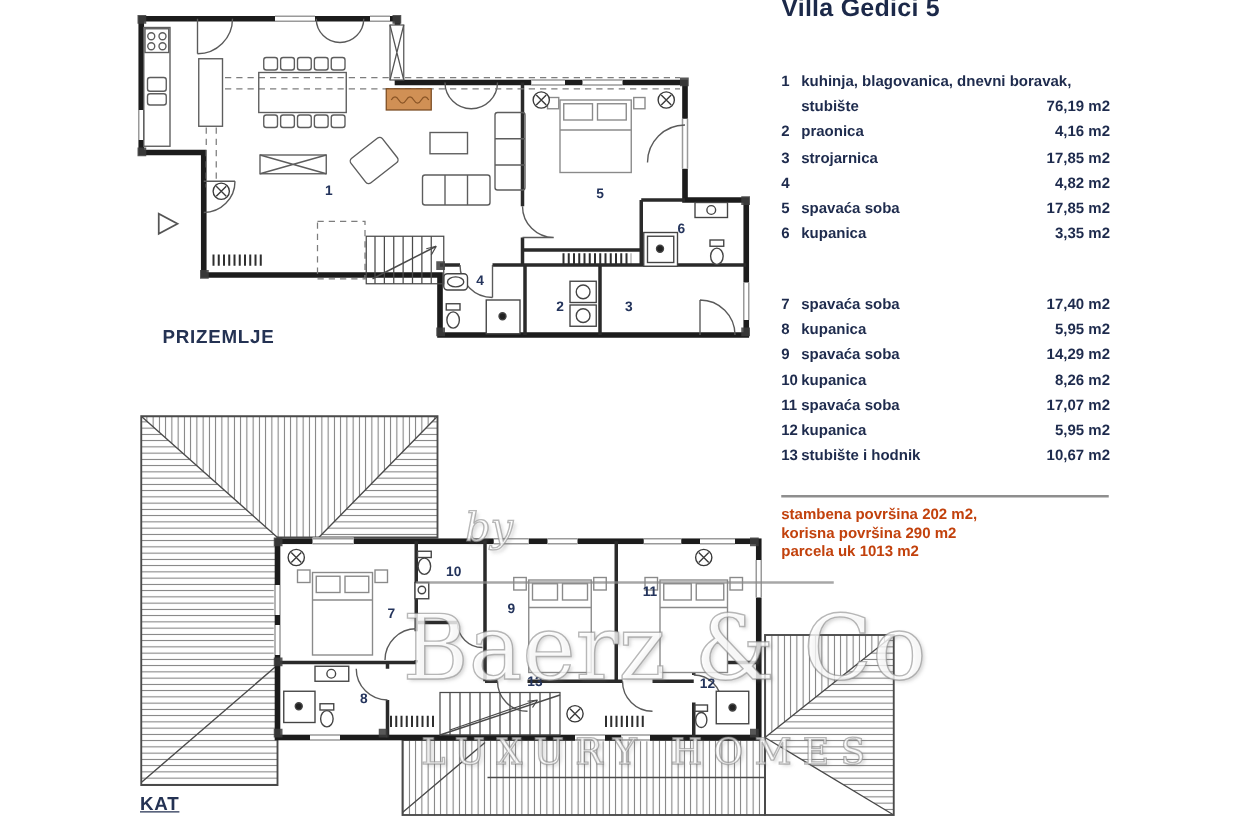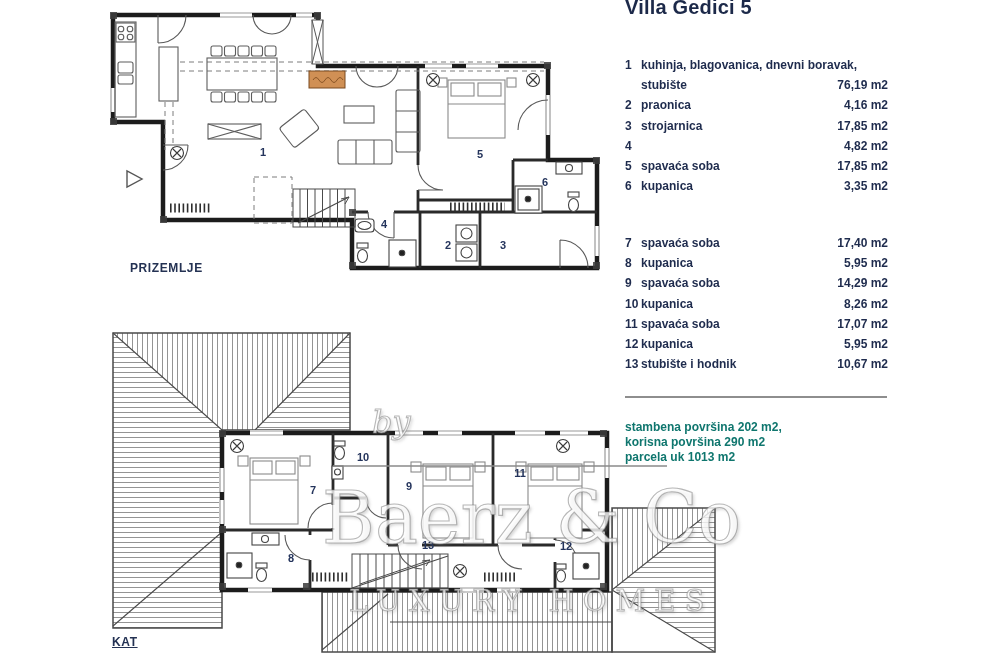--- a/index.html
+++ b/index.html
@@ -9,33 +9,33 @@
   .title{position:absolute;left:625px;top:-4px;font-size:20px;font-weight:800;
          letter-spacing:.2px;color:#1c2949;}
   .legend{position:absolute;left:625px;width:263px;}
   .lg1{top:58px;} .lg2{top:236px;}
   .row{display:flex;height:20.2px;font-size:12px;font-weight:700;color:#1e2b4d;
        align-items:flex-start;line-height:14px;}
   .row .num{width:16px;flex:none;}
   .row .nm{flex:1;white-space:nowrap;}
   .row .ar{margin-left:auto;white-space:nowrap;}
   .divider{position:absolute;left:625px;top:396px;width:262px;height:2px;background:#8e8e8e;}
-  .summary{position:absolute;left:625px;top:420px;width:300px;font-size:12px;font-weight:700;
-           line-height:15px;color:#0f766e;}
-  .floor-label{position:absolute;font-size:12px;font-weight:800;letter-spacing:.6px;color:#243253;padding-left:20px;}
+  .summary{position:absolute;left:625px;top:404px;width:300px;font-size:12px;font-weight:700;
+           line-height:15px;color:#c2410c;}
+  .floor-label{position:absolute;font-size:15px;font-weight:800;letter-spacing:.6px;color:#243253;padding-left:20px;}
   .lbl-ground{left:110px;top:261px;}
   .lbl-first{left:92px;top:635px;text-decoration:underline;}
   .wm{position:absolute;z-index:6;font-family:"DejaVu Serif",serif;
       color:rgba(255,255,255,.78);
       -webkit-text-stroke:1.1px rgba(125,125,125,.55);
       text-shadow:2px 2px 3px rgba(110,110,110,.28);
       pointer-events:none;white-space:nowrap;}
   .wm-by{left:372px;top:403px;font-size:32px;font-style:italic;text-align:right;}
   .wm-name{left:322px;top:476px;width:388px;font-size:72px;text-align:center;}
-  .wm-tag{left:337px;top:584px;font-size:29px;letter-spacing:9px;padding-left:12px;}
+  .wm-tag{left:337px;top:584px;font-size:29px;letter-spacing:9px;}
   .wm-line{position:absolute;z-index:5;left:333px;top:465px;width:334px;height:2px;
            background:#8a8a8a;opacity:.75;}
   .room-num{font:700 11px "Liberation Sans",sans-serif;fill:#24345c;}
 </style>
 </head>
 <body>
 
 <div class="page">
 
   <svg width="1000" height="667" viewBox="0 0 1000 667">

